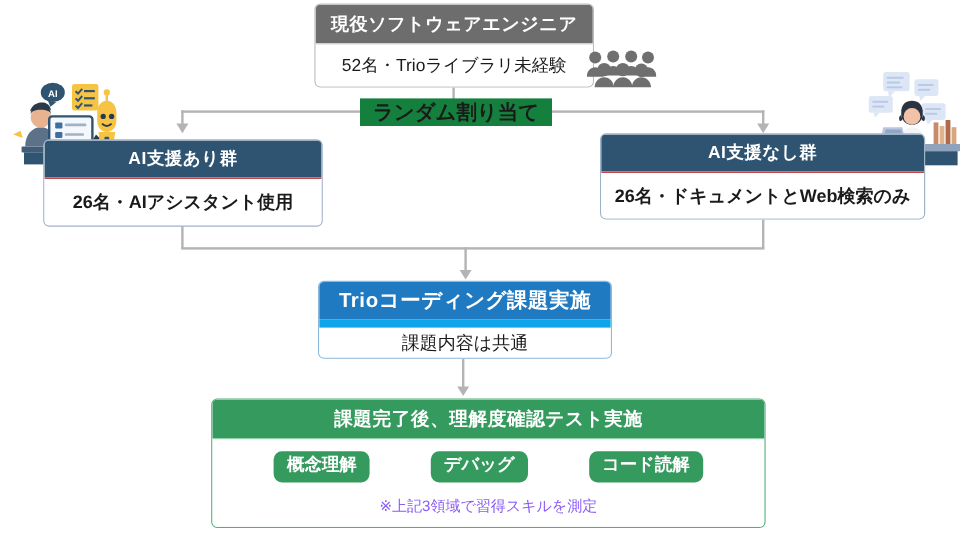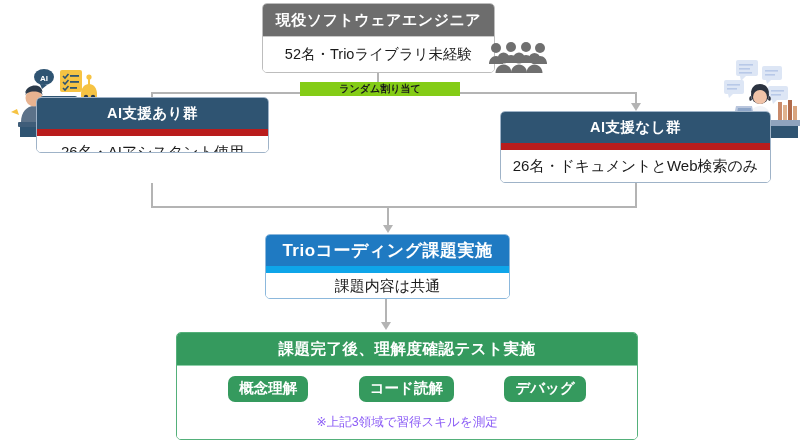--- a/index.html
+++ b/index.html
@@ -71,23 +71,24 @@
   
   .group-card { border: 1px solid #9fb3c8; }
   .group-card .hdr {
     height: 31px;
     background: #2f5472;
     font-size: 14.5px;
   }
   .group-card .bdy {
     height: 39px;
     font-size: 15px;
-    border-top: 7px solid #b91c1c;
-  }
-  #card-group-ai   { left: 36px;  top: 97px; width: 233px; height: 56px; }
+    border-top: 1px solid #b91c1c;
+    font-weight: bold;
+  }
+  #card-group-ai   { left: 36px;  top: 116px; width: 233px; height: 73px; }
   #card-group-noai { left: 500px; top: 111px; width: 271px; height: 72px; }
 
   
   #card-task {
     left: 265px; top: 234px; width: 245px; height: 65px;
     border: 1px solid #8cb8dc;
   }
   #card-task .hdr {
     height: 31px;
     background: #1f7ac2;
@@ -152,24 +153,24 @@
     border-left: 5.5px solid transparent;
     border-right: 5.5px solid transparent;
     border-top: 8px solid #b4b4b4;
   }
   #random-label {
     position: absolute;
     left: 300px;
     top: 82px;
     width: 160px;
     text-align: center;
-    font-size: 10px;
+    font-size: 17px;
     font-weight: bold;
     color: #1a1a1a;
-    background: #84cc16;
+    background: #15803d;
     padding: 0 6px;
     box-sizing: border-box;
     white-space: nowrap;
   }
 
   
   .illus { position: absolute; }
 </style>
 </head>
 <body>
@@ -334,20 +335,20 @@
   <div class="card" id="card-task">
     <div class="hdr">Trioコーディング課題実施</div>
     <div class="bdy">課題内容は共通</div>
   </div>
 
   <div class="card" id="card-test">
     <div class="hdr">課題完了後、理解度確認テスト実施</div>
     <div class="bdy">
       <div id="pill-row">
         <span class="pill">概念理解</span>
+        <span class="pill">デバッグ</span>
         <span class="pill">コード読解</span>
-        <span class="pill">デバッグ</span>
       </div>
       <div id="test-note">※上記3領域で習得スキルを測定</div>
     </div>
   </div>
 
 </div>
 
 </body></html>

